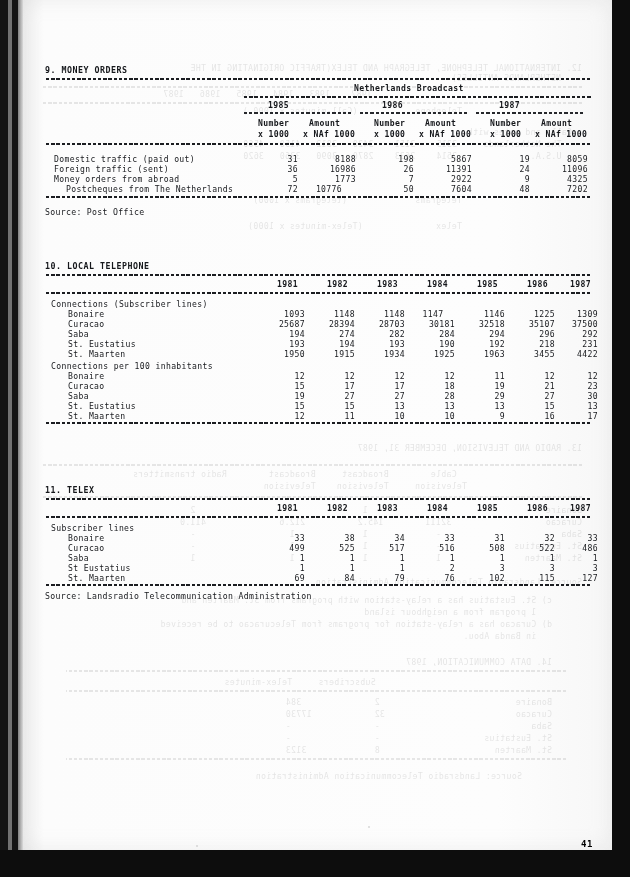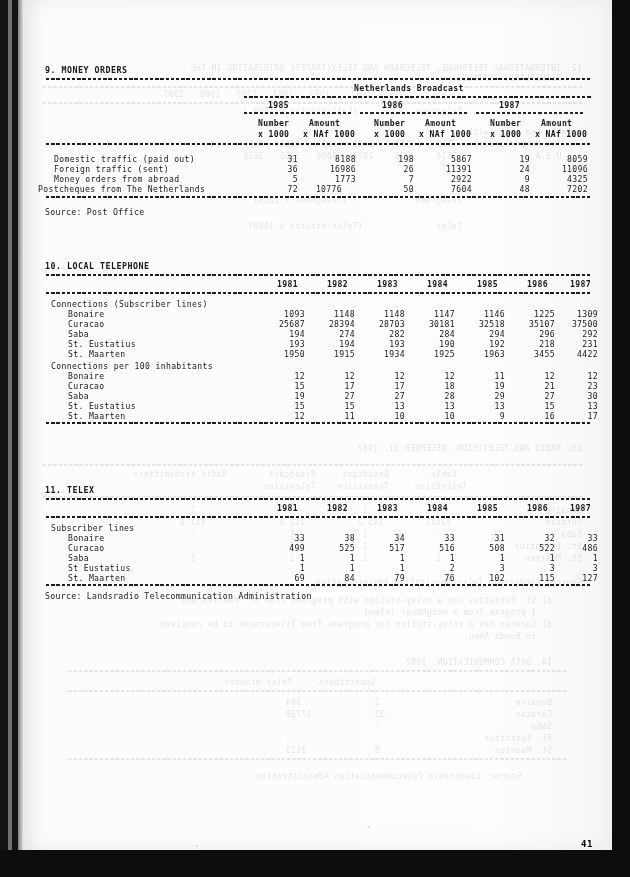--- a/index.html
+++ b/index.html
@@ -235,21 +235,21 @@
       <div class="t num" style="left:510px; top:165px; width:60px;">11096</div>
 
       <div class="t" style="left:36px; top:175px;">Money orders from abroad</div>
       <div class="t num" style="left:225px; top:175px; width:55px;">5</div>
       <div class="t num" style="left:278px; top:175px; width:60px;">1773</div>
       <div class="t num" style="left:341px; top:175px; width:55px;">7</div>
       <div class="t num" style="left:394px; top:175px; width:60px;">2922</div>
       <div class="t num" style="left:457px; top:175px; width:55px;">9</div>
       <div class="t num" style="left:510px; top:175px; width:60px;">4325</div>
 
-      <div class="t" style="left:20px; top:185px;text-align:right;">Postcheques from The Netherlands</div>
+      <div class="t" style="left:48px; top:185px;text-align:right;">Postcheques from The Netherlands</div>
       <div class="t num" style="left:225px; top:185px; width:55px;">72</div>
       <div class="t num" style="left:264px; top:185px; width:60px;">10776</div>
       <div class="t num" style="left:341px; top:185px; width:55px;">50</div>
       <div class="t num" style="left:394px; top:185px; width:60px;">7604</div>
       <div class="t num" style="left:457px; top:185px; width:55px;">48</div>
       <div class="t num" style="left:510px; top:185px; width:60px;">7202</div>
 
       <div class="rule" style="left:28px; top:196px; width:546px;"></div>
 
       <div class="t src" style="left:27px; top:208px;">Source: Post Office</div>
@@ -267,21 +267,21 @@
       <div class="t hdr" style="left:552px; top:280px;">1987</div>
 
       <div class="rule" style="left:28px; top:292px; width:546px;"></div>
 
       <div class="t" style="left:33px; top:300px;">Connections (Subscriber lines)</div>
 
       <div class="t" style="left:50px; top:310px;">Bonaire</div>
       <div class="t num" style="left:243px; top:310px; width:44px;">1093</div>
       <div class="t num" style="left:293px; top:310px; width:44px;">1148</div>
       <div class="t num" style="left:343px; top:310px; width:44px;">1148</div>
-      <div class="t num" style="left:393px; top:310px; width:44px;">1147</div>
+      <div class="t num" style="left:393px; top:310px; width:44px;text-align:center;">1147</div>
       <div class="t num" style="left:443px; top:310px; width:44px;">1146</div>
       <div class="t num" style="left:493px; top:310px; width:44px;">1225</div>
       <div class="t num" style="left:536px; top:310px; width:44px;">1309</div>
 
       <div class="t" style="left:50px; top:320px;">Curacao</div>
       <div class="t num" style="left:243px; top:320px; width:44px;">25687</div>
       <div class="t num" style="left:293px; top:320px; width:44px;">28394</div>
       <div class="t num" style="left:343px; top:320px; width:44px;">28703</div>
       <div class="t num" style="left:393px; top:320px; width:44px;">30181</div>
       <div class="t num" style="left:443px; top:320px; width:44px;">32518</div>

